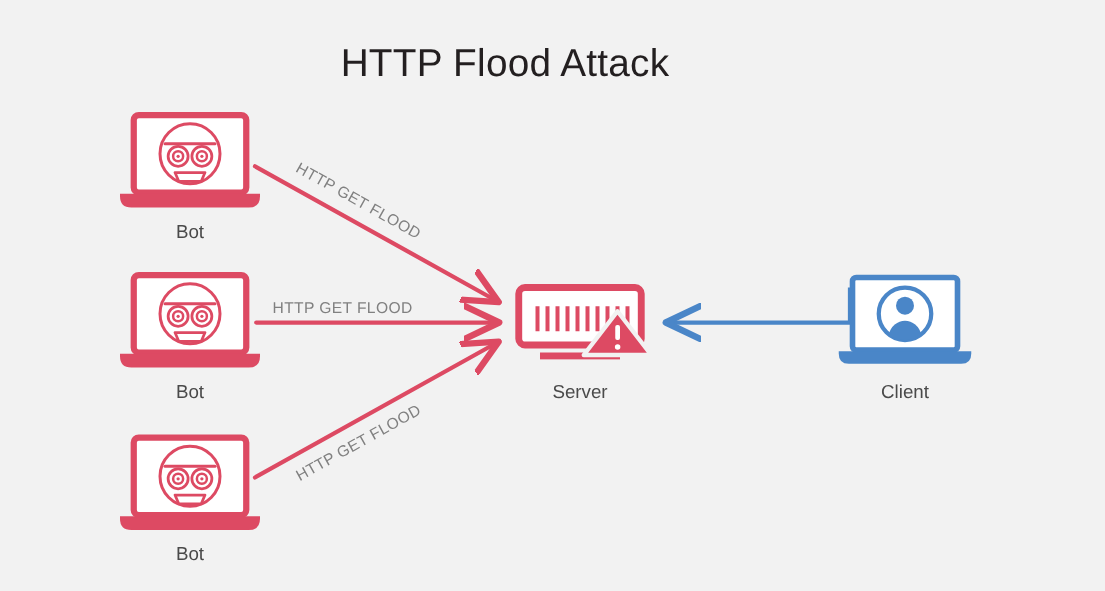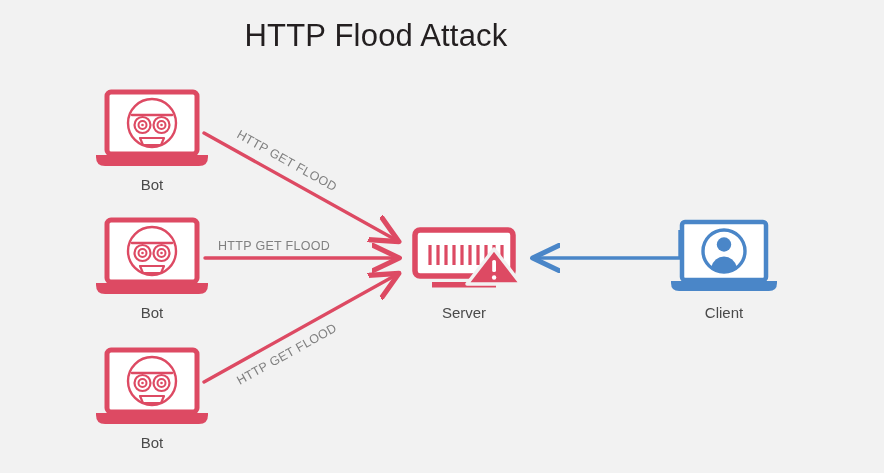--- a/index.html
+++ b/index.html
@@ -15,27 +15,28 @@
   }
   #stage {
     position: relative;
     width: 884px;
     height: 473px;
     background: #f2f2f2;
   }
   #title {
     position: absolute;
     left: 0;
-    top: 18px;
+    top: 33px;
     width: 752px;
     text-align: center;
     font-size: 31px;
     font-weight: 400;
     color: #231f20;
     letter-spacing: 0.2px;
+    padding-left: 28px;
   }
   svg#diagram {
     position: absolute;
     left: 0;
     top: 0;
   }
   .node-label {
     font-family: "Liberation Sans", sans-serif;
     font-size: 15px;
     fill: #4a4a4a;

